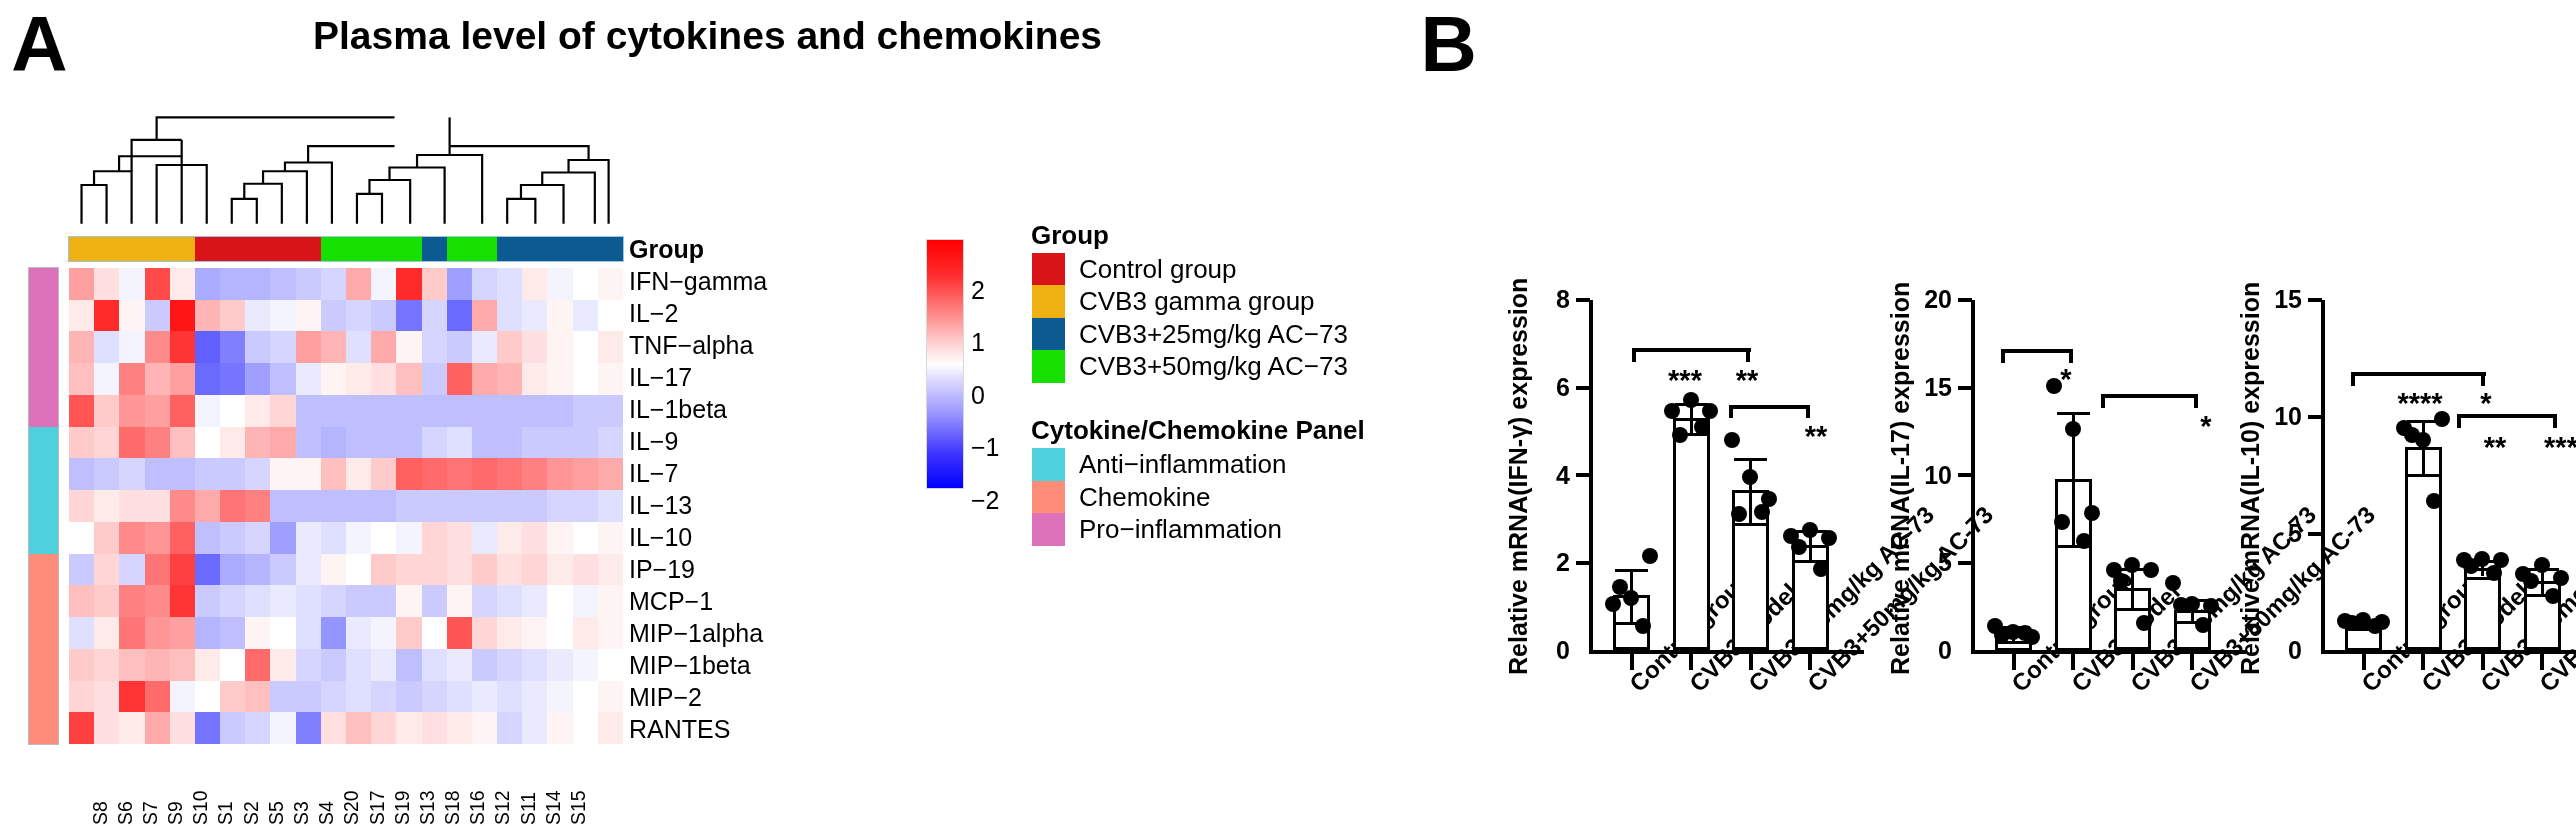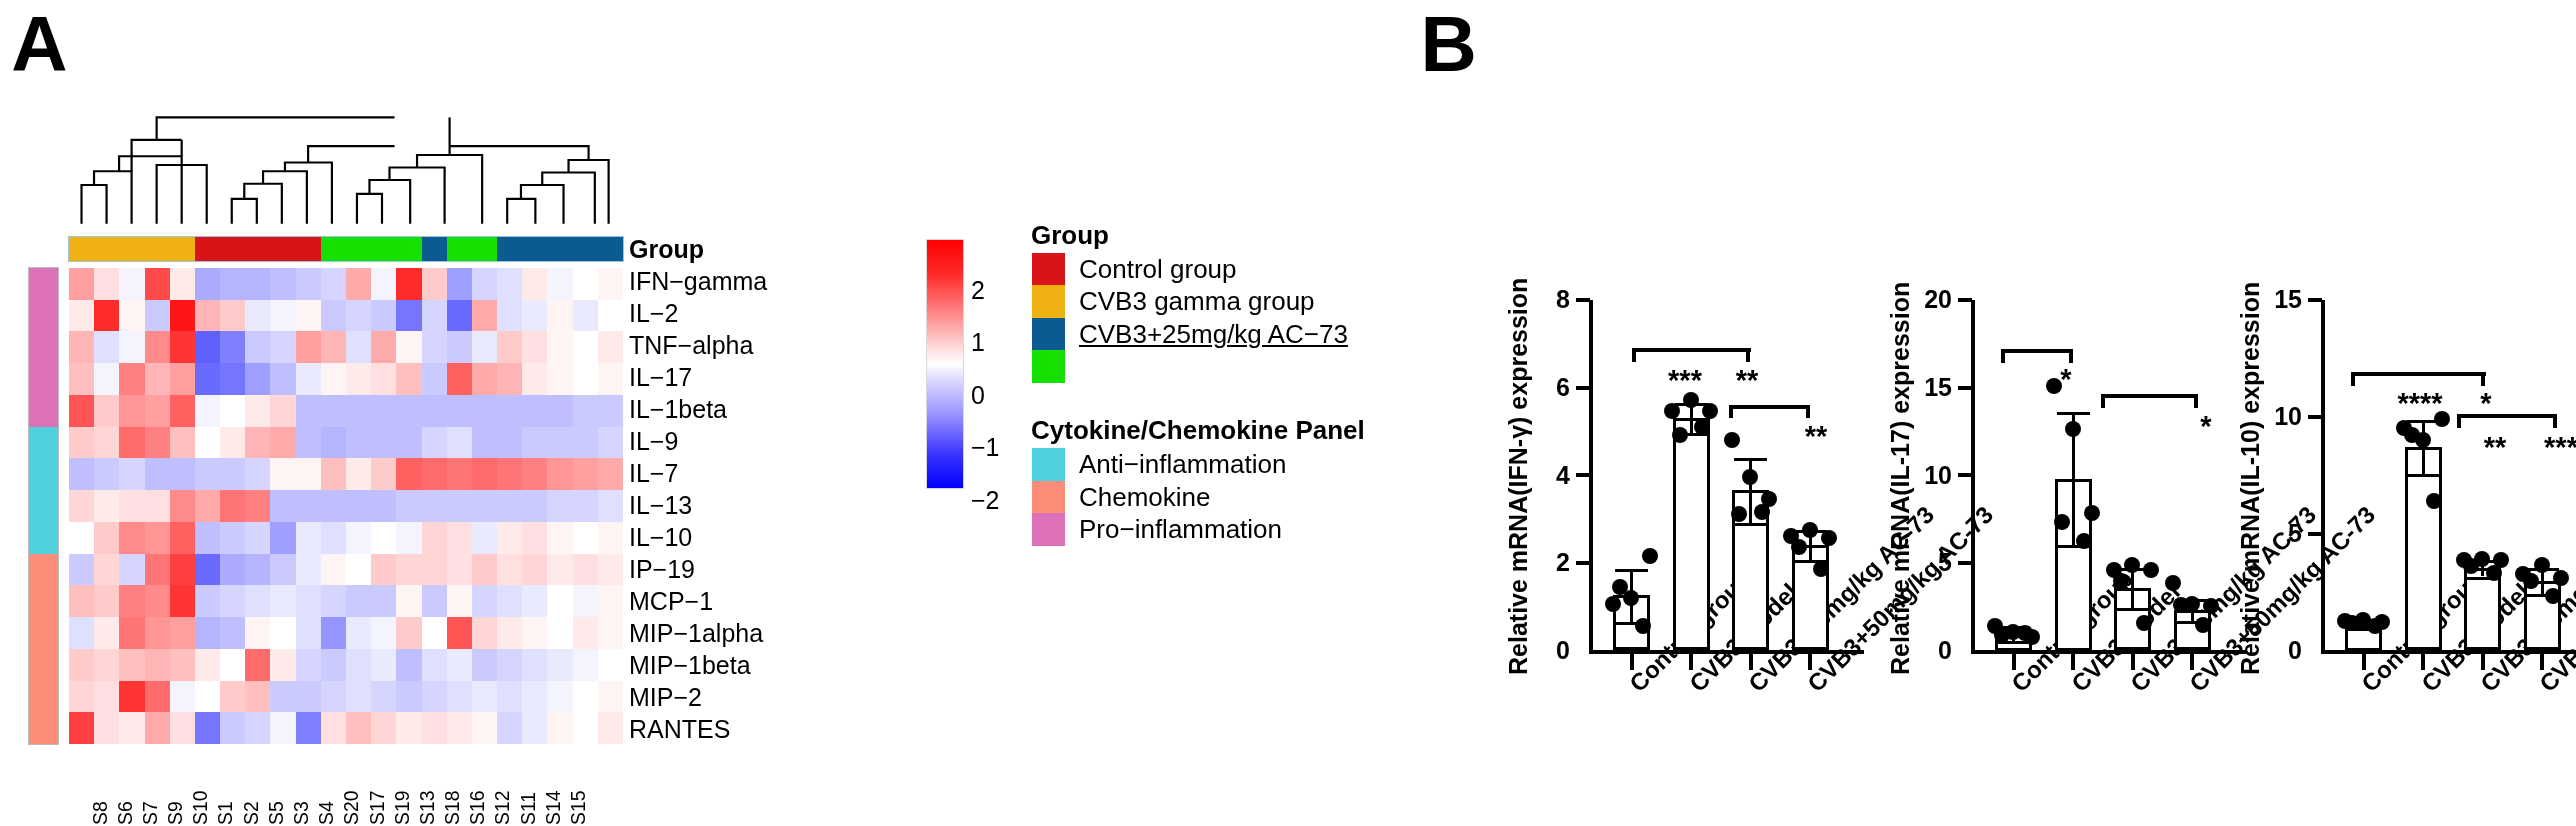--- a/index.html
+++ b/index.html
@@ -66,20 +66,21 @@
   .xlab{position:absolute;transform-origin:left top;transform:rotate(-45deg);
         font-weight:bold;font-size:24px;white-space:nowrap;}
 </style>
 </head>
 <body>
 
 <div id="panelA">
 
   <div class="panel-letter" style="left:11.3px;top:5px;">A</div>
 
+  <div class="panel-title" style="left:313px;top:16.3px;">Plasma level of cytokines and chemokines</div>
 
   <div id="col-dendro">
     <svg width="554" height="113" viewBox="0 0 885 180">
       <g fill="none" stroke="#000" stroke-width="3.5">
         <path d="M20 180 L20 118 L60 118 L60 180"></path>
         <path d="M40 118 L40 96 L100 96 L100 180"></path>
         <path d="M80 96 L80 72 L180 72 L180 180"></path>
         <path d="M140 180 L140 86 L220 86 L220 180"></path>
         <path d="M180 72 L180 46 L180 46"></path>
         <path d="M100 96 L100 46 L180 46"></path>
@@ -503,22 +504,23 @@
   <div class="scaletick" style="top:383px;">0</div>
   <div class="scaletick" style="top:435px;">−1</div>
   <div class="scaletick" style="top:488px;">−2</div>
 
   <div class="legend-title" style="left:1031px;top:220px;">Group</div>
   <div class="sw" style="left:1032px;top:253px;background:#d81418;"></div>
   <div class="legend-label" style="left:1079px;top:253px;">Control group</div>
   <div class="sw" style="left:1032px;top:285px;background:#eeb111;"></div>
   <div class="legend-label" style="left:1079px;top:285px;">CVB3 gamma group</div>
   <div class="sw" style="left:1032px;top:318px;background:#0b5a92;"></div>
-  <div class="legend-label" style="left:1079px;top:318px;text-decoration:underline;">CVB3+25mg/kg AC−73</div>
+  <div class="legend-label" style="left:1079px;top:318px;">CVB3+25mg/kg AC−73</div>
   <div class="sw" style="left:1032px;top:350px;background:#16e000;"></div>
+  <div class="legend-label" style="left:1079px;top:350px;">CVB3+50mg/kg AC−73</div>
 
   <div class="legend-title" style="left:1031px;top:415px;">Cytokine/Chemokine Panel</div>
   <div class="sw" style="left:1032px;top:448px;background:#4fd1dd;"></div>
   <div class="legend-label" style="left:1079px;top:448px;">Anti−inflammation</div>
   <div class="sw" style="left:1032px;top:481px;background:#fd8d78;"></div>
   <div class="legend-label" style="left:1079px;top:481px;">Chemokine</div>
   <div class="sw" style="left:1032px;top:513px;background:#dd72bb;"></div>
   <div class="legend-label" style="left:1079px;top:513px;">Pro−inflammation</div>
 </div>
 

